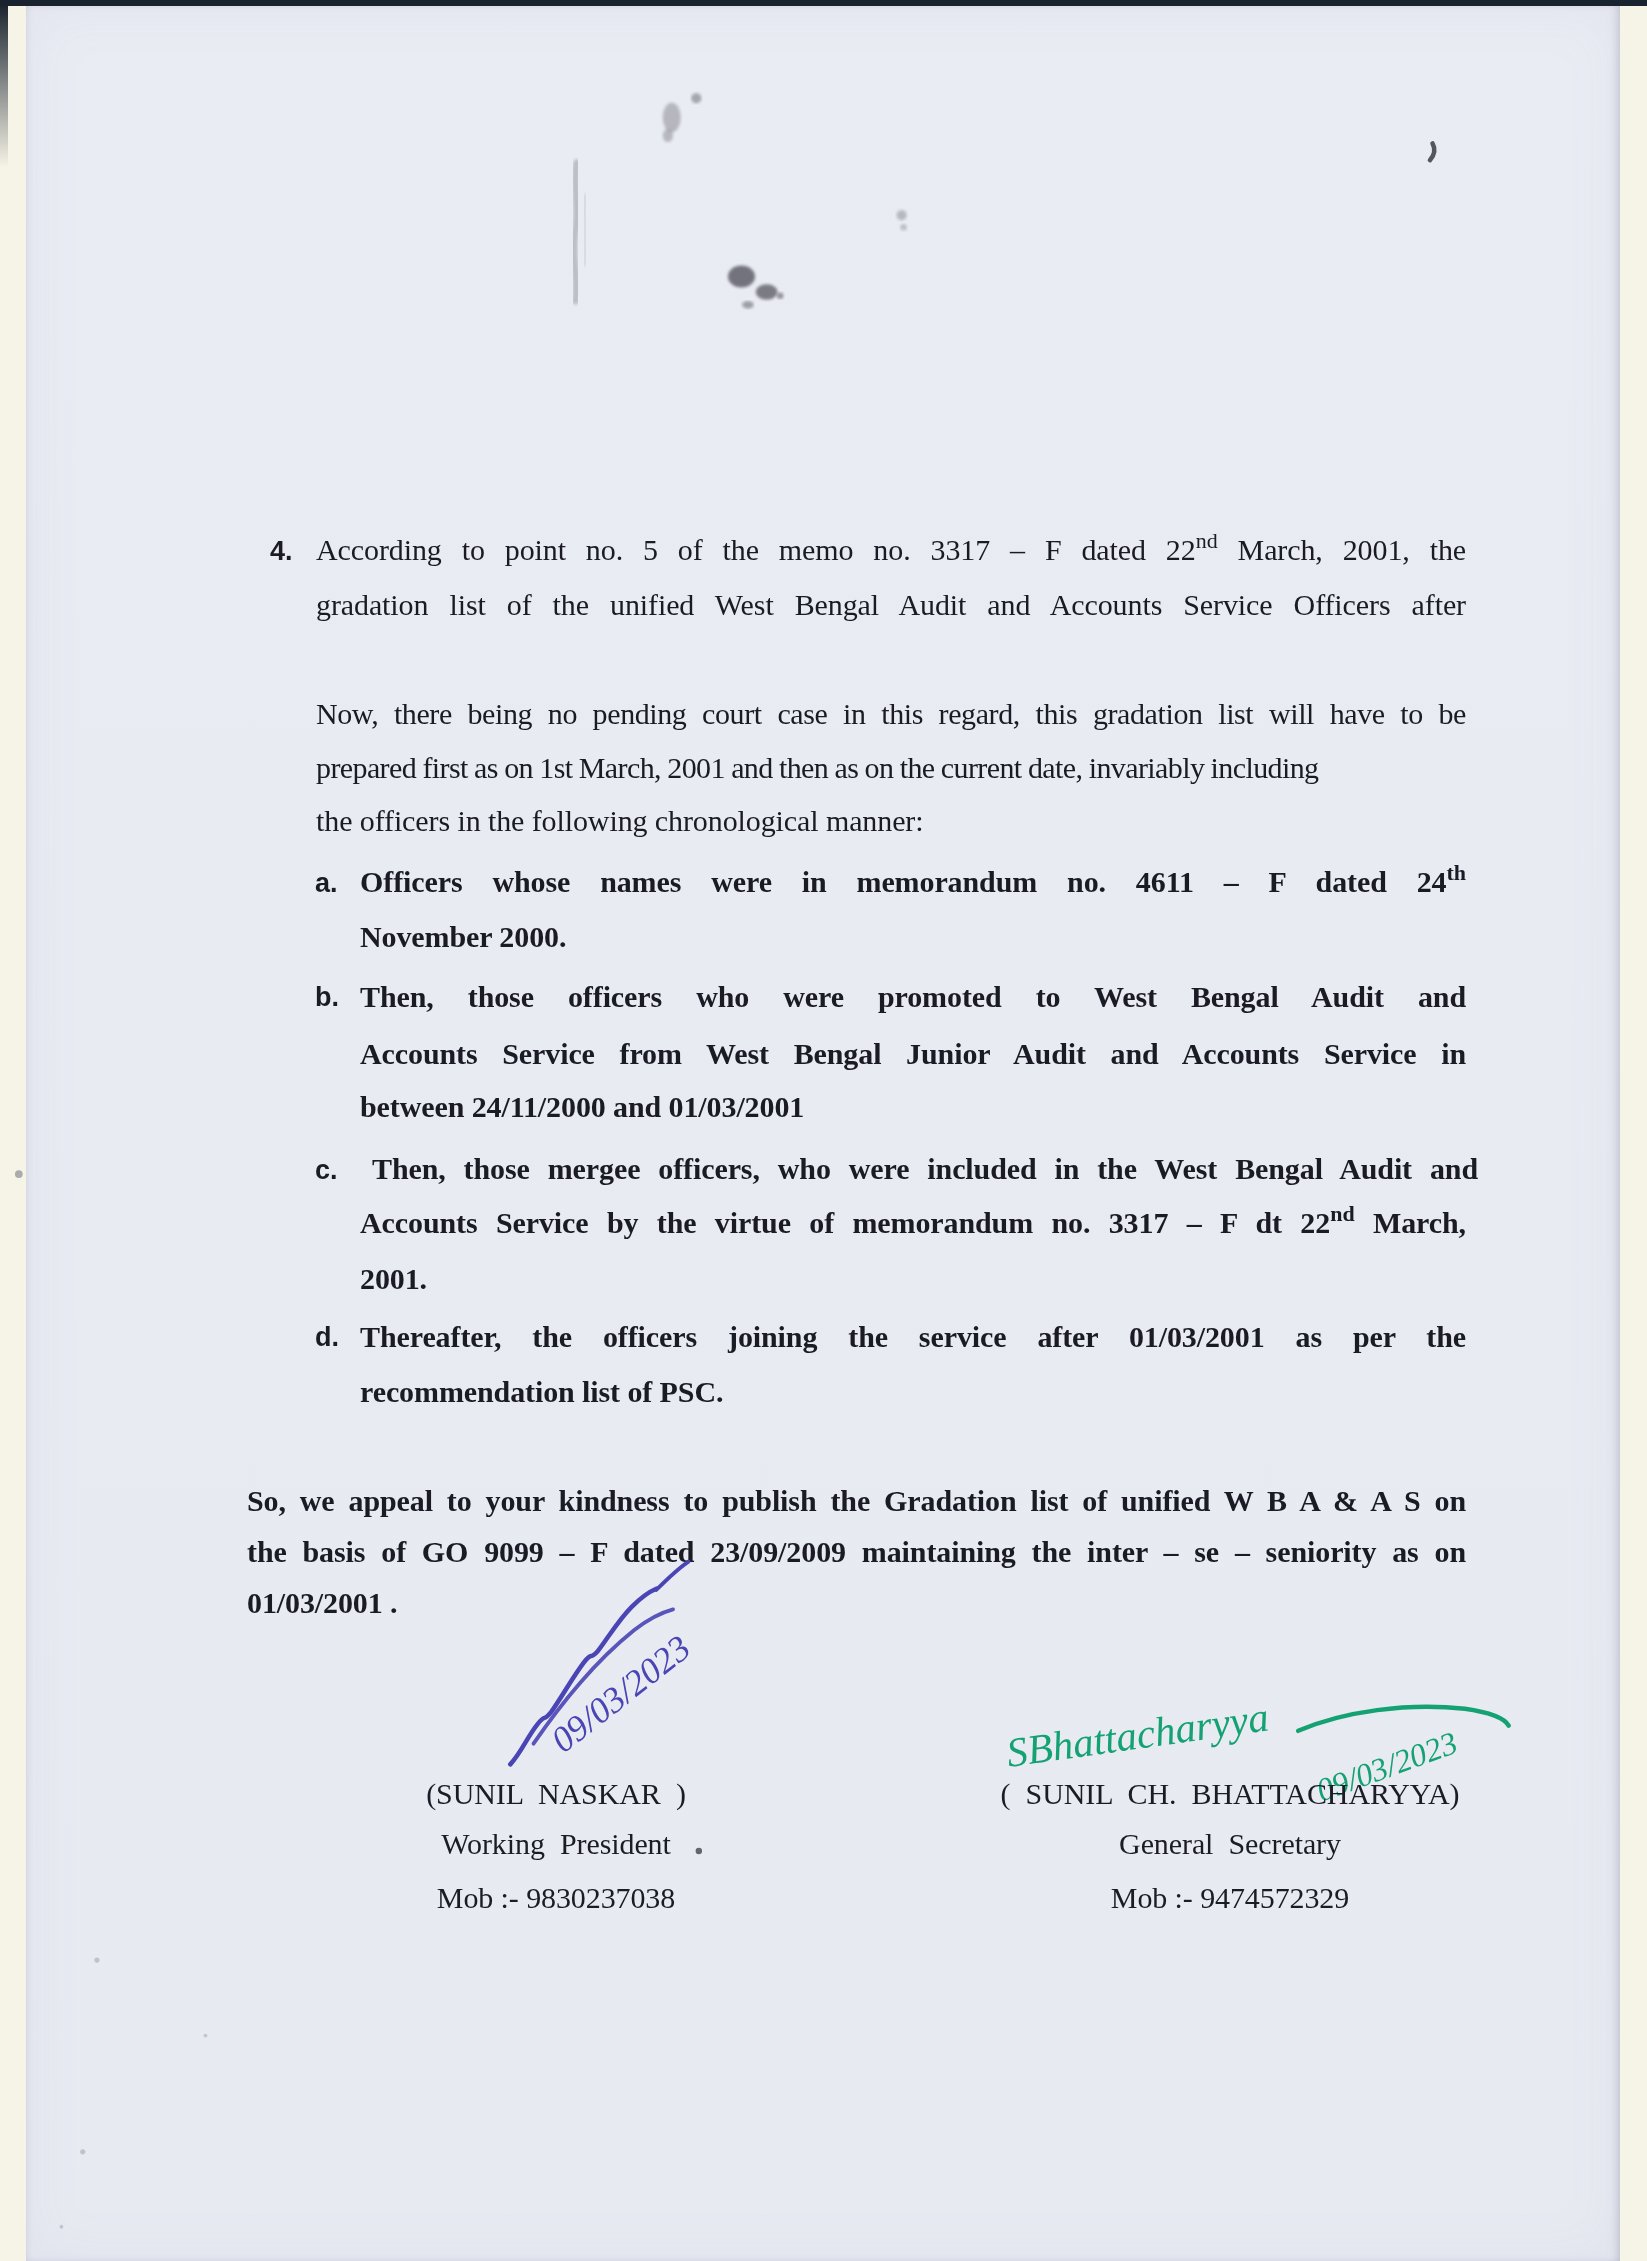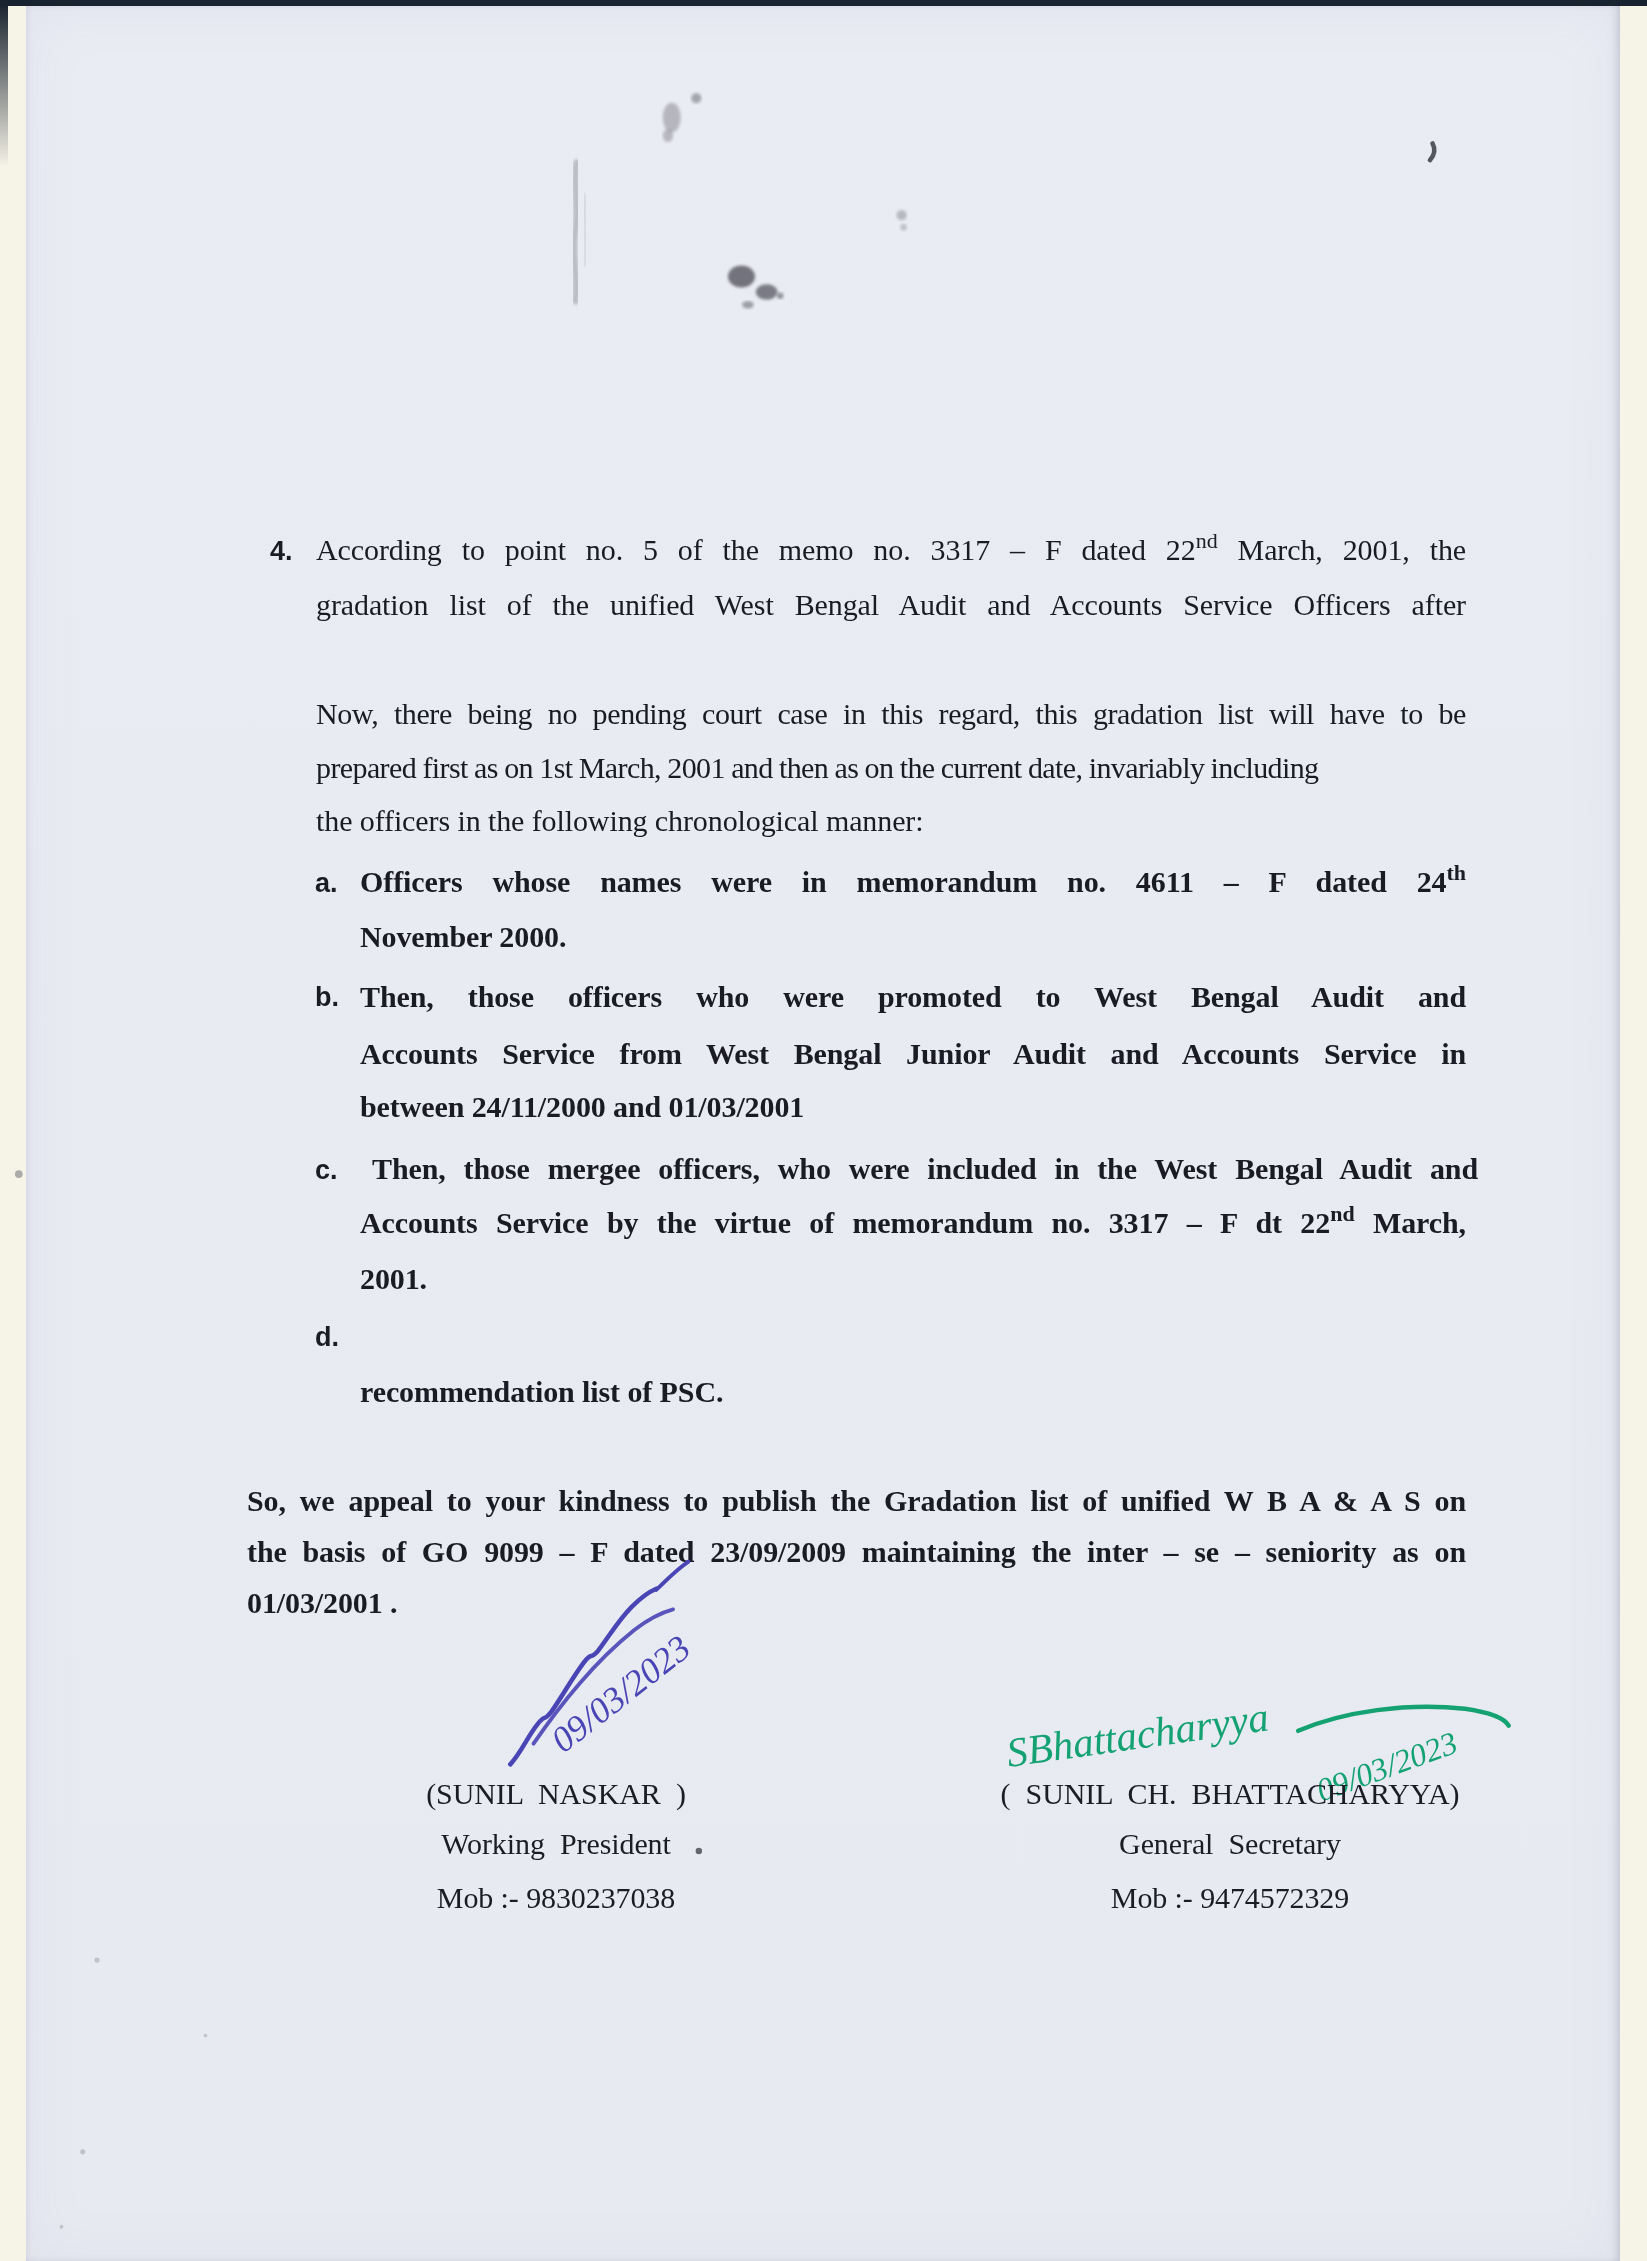--- a/index.html
+++ b/index.html
@@ -50,20 +50,21 @@
   <div class="line just bold" style="left:360px;top:980px;width:1106px;">Then, those officers who were promoted to West Bengal Audit and</div>
   <div class="line just bold" style="left:360px;top:1037px;width:1106px;">Accounts Service from West Bengal Junior Audit and Accounts Service in</div>
   <div class="line bold" style="left:360px;top:1090px;">between 24/11/2000 and 01/03/2001</div>
 
   <div class="marker" style="left:315px;top:1154px;">c.</div>
   <div class="line just bold" style="left:360px;top:1152px;width:1106px;margin-left:12px;">Then, those mergee officers, who were included in the West Bengal Audit and</div>
   <div class="line just bold" style="left:360px;top:1206px;width:1106px;"><span>Accounts Service by the virtue of memorandum no. 3317 – F dt 22</span><span class="sup">nd</span><span> March,</span></div>
   <div class="line bold" style="left:360px;top:1262px;">2001.</div>
 
   <div class="marker" style="left:315px;top:1321px;">d.</div>
+  <div class="line just bold" style="left:360px;top:1320px;width:1106px;">Thereafter, the officers joining the service after 01/03/2001 as per the</div>
   <div class="line bold" style="left:360px;top:1375px;">recommendation list of PSC.</div>
 
   <div class="line just bold" style="left:247px;top:1484px;width:1219px;">So, we appeal to your kindness to publish the Gradation list of unified W B A &amp; A S on</div>
   <div class="line just bold" style="left:247px;top:1535px;width:1219px;">the basis of GO 9099 – F dated 23/09/2009 maintaining the inter – se – seniority as on</div>
   <div class="line bold" style="left:247px;top:1586px;">01/03/2001 .</div>
 
   <svg width="1647" height="2261" style="position:absolute;left:0;top:0;" viewBox="0 0 2550 3501">
     <defs>
       <filter id="soft">
           <feGaussianBlur stdDeviation="2.2"></feGaussianBlur>

